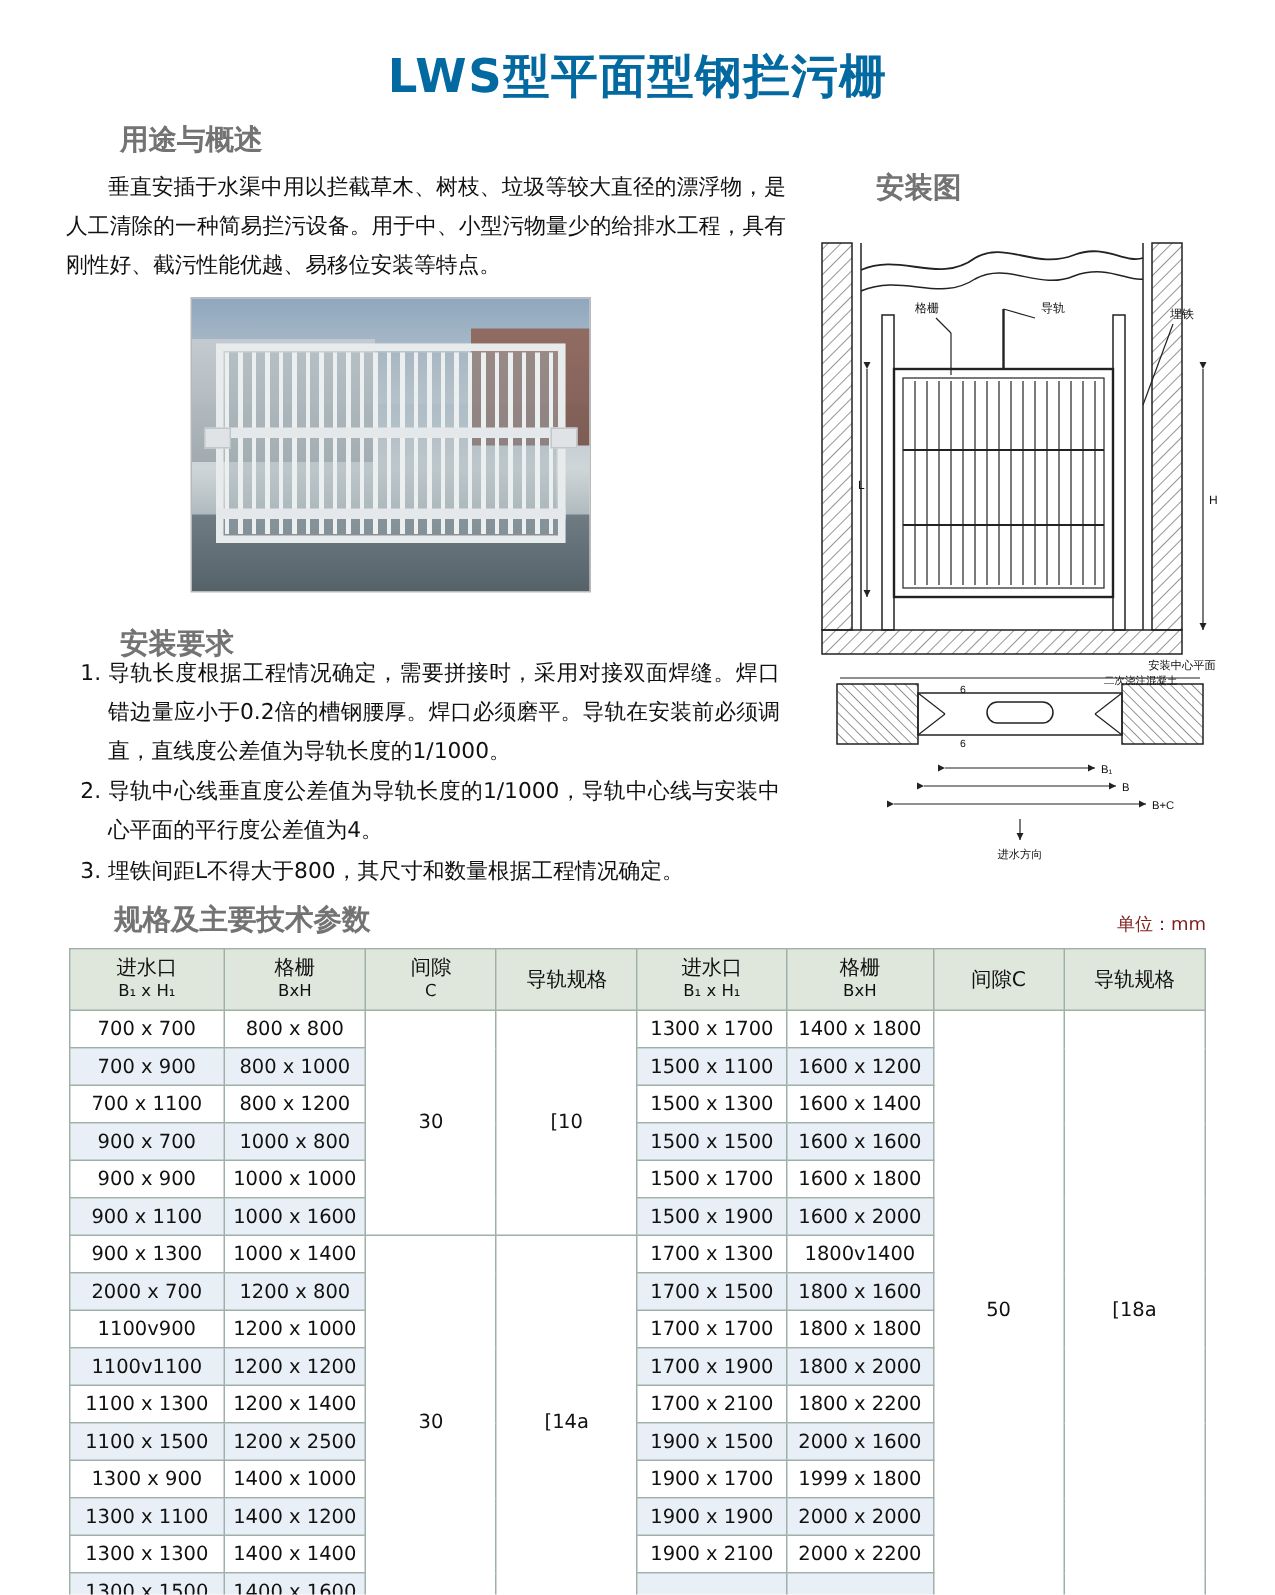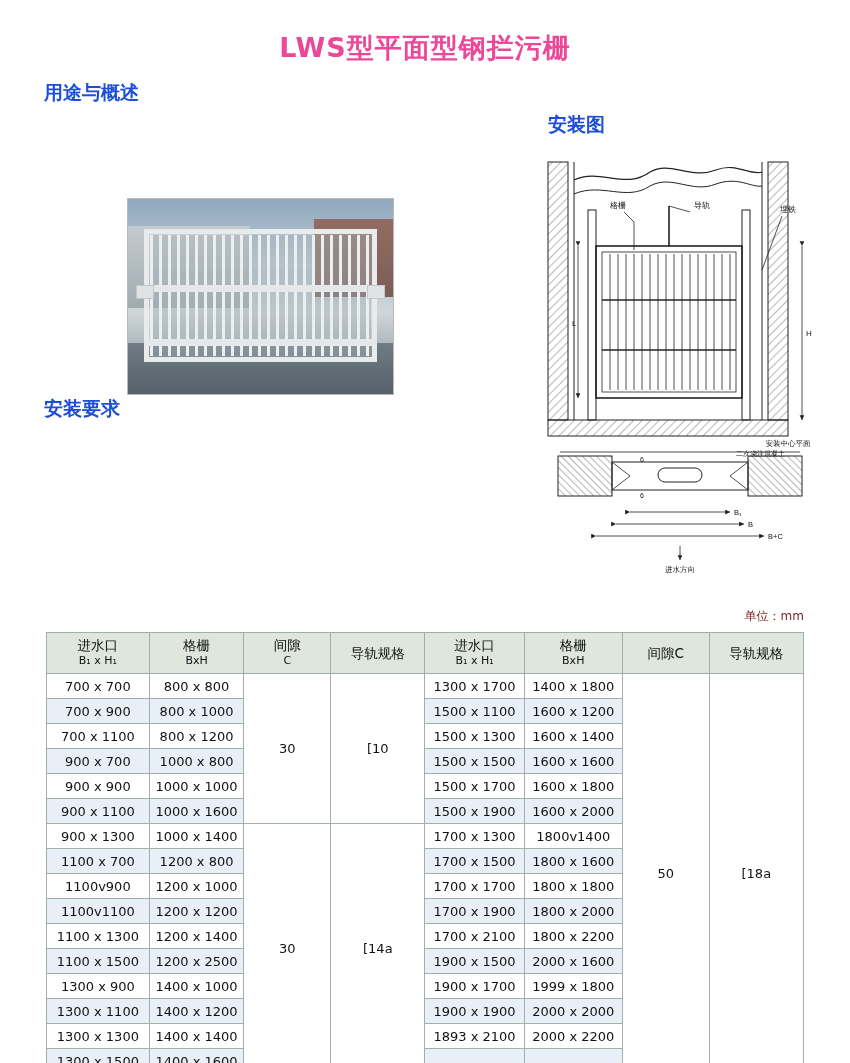--- a/index.html
+++ b/index.html
@@ -8,33 +8,34 @@
     background:#ffffff;
     font-family:"Liberation Sans","DejaVu Sans",sans-serif;
     color:#111;
     position:relative;
     overflow:hidden;
   }
   .page{position:relative;width:850px;height:1063px;}
 
   .title{
     text-align:center;
-    color:#ec4899;
+    color:#0369a1;
     font-weight:bold;
-    font-size:27px;
+    font-size:31px;
     letter-spacing:1px;
     padding-top:30px;
     font-family:"DejaVu Sans","Liberation Sans",sans-serif;
   }
 
   .h2{
-    color:#1d4ed8;
+    color:#737373;
     font-weight:bold;
     font-size:19px;
     font-family:Liberation Mono, monospace;
+    margin-left:36px;
   }
 
   .sec-usage-title{position:absolute;left:44px;top:80px;}
   .sec-usage-body{
     position:absolute;left:44px;top:112px;width:480px;
     font-size:14.5px;line-height:26px;color:#111;text-align:justify;
     font-family:"DejaVu Sans","Liberation Sans",sans-serif;
   }
   .indent{text-indent:28px;display:block;}
 
@@ -54,21 +55,21 @@
     background:linear-gradient(180deg,#6f7c84,#55626a);}
   .photo .frame{position:absolute;left:16px;top:30px;right:16px;bottom:32px;
     border:5px solid #e8ebec;background:rgba(226,231,233,.25);}
   .photo .bars{position:absolute;left:22px;top:36px;right:22px;bottom:38px;
     background:repeating-linear-gradient(90deg,#eceff0 0px,#eceff0 3px,rgba(120,140,150,.25) 3px,rgba(120,140,150,.25) 9px);}
   .photo .hbar{position:absolute;left:16px;right:16px;height:7px;background:#e4e8ea;}
   .photo .hbar.a{top:44%;}
   .photo .hbar.b{top:72%;}
   .photo .lug{position:absolute;width:16px;height:12px;background:#dfe3e5;border:1px solid #c2c8ca;}
 
-  .sec-install-req-title{position:absolute;left:44px;top:396px;}
+  .sec-install-req-title{position:absolute;left:44px;top:416px;}
   .sec-install-req-body{
     position:absolute;left:50px;top:436px;width:470px;
     font-size:14.5px;line-height:26px;
     font-family:"DejaVu Sans","Liberation Sans",sans-serif;
   }
   .sec-install-req-body ol{margin:0;padding-left:22px;}
   .sec-install-req-body li{margin-bottom:1px;text-align:justify;}
 
   .sec-drawing-title{position:absolute;left:548px;top:112px;}
 
@@ -104,35 +105,45 @@
   .colw1{width:100px;margin-top:42px;} .colw2{width:95px;} .colw3{width:88px;} .colw4{width:95px;}
 </style>
 </head>
 <body>
 
 <div class="page">
 
   <div class="title">LWS型平面型钢拦污栅</div>
 
   <div class="h2 sec-usage-title">用途与概述</div>
+  <div class="sec-usage-body">
+    <span class="indent">垂直安插于水渠中用以拦截草木、树枝、垃圾等较大直径的漂浮物，是人工清除的一种简易拦污设备。用于中、小型污物量少的给排水工程，具有刚性好、截污性能优越、易移位安装等特点。</span>
+  </div>
 
   <div class="photo">
     <div class="sky"></div>
     <div class="bldg"></div>
     <div class="bldg2"></div>
     <div class="ground"></div>
     <div class="frame"></div>
     <div class="bars"></div>
     <div class="hbar a"></div>
     <div class="hbar b"></div>
     <div class="lug" style="left:8px;top:86px;"></div>
     <div class="lug" style="right:8px;top:86px;"></div>
   </div>
 
   <div class="h2 sec-install-req-title">安装要求</div>
+  <div class="sec-install-req-body">
+    <ol>
+      <li>导轨长度根据工程情况确定，需要拼接时，采用对接双面焊缝。焊口错边量应小于0.2倍的槽钢腰厚。焊口必须磨平。导轨在安装前必须调直，直线度公差值为导轨长度的1/1000。</li>
+      <li>导轨中心线垂直度公差值为导轨长度的1/1000，导轨中心线与安装中心平面的平行度公差值为4。</li>
+      <li>埋铁间距L不得大于800，其尺寸和数量根据工程情况确定。</li>
+    </ol>
+  </div>
 
   <div class="h2 sec-drawing-title">安装图</div>
 
   <div class="drawing">
     <svg width="300" height="440" viewBox="0 0 300 440">
       <defs>
         <pattern id="hatch" width="6" height="6" patternUnits="userSpaceOnUse" patternTransform="rotate(45)">
           <line x1="0" y1="0" x2="0" y2="6" stroke="#333" stroke-width="0.7"></line>
         </pattern>
         <pattern id="hatch2" width="5" height="5" patternUnits="userSpaceOnUse" patternTransform="rotate(-45)">
@@ -216,20 +227,21 @@
       <line x1="86" y1="374" x2="214" y2="374" stroke="#222" stroke-width="0.8" marker-start="url(#arr)" marker-end="url(#arr)"></line>
       <text x="218" y="377" font-size="7.5" fill="#111">B</text>
       <line x1="66" y1="386" x2="234" y2="386" stroke="#222" stroke-width="0.8" marker-start="url(#arr)" marker-end="url(#arr)"></line>
       <text x="238" y="389" font-size="7.5" fill="#111">B+C</text>
 
       <line x1="150" y1="396" x2="150" y2="410" stroke="#222" stroke-width="0.8" marker-end="url(#arr)"></line>
       <text x="150" y="422" font-size="7.5" fill="#111" text-anchor="middle">进水方向</text>
     </svg>
   </div>
 
+  <div class="h2 spec-title">规格及主要技术参数</div>
   <div class="unit">单位：mm</div>
 
   <table class="spec">
     <thead>
       <tr>
         <th class="colw1">
           <div>进水口</div>
           <div class="sub">B₁ x H₁</div>
         </th>
         <th class="colw2">
@@ -302,21 +314,21 @@
       </tr>
       <tr>
         <td>900 x 1300</td>
         <td>1000 x 1400</td>
         <td rowspan="10">30</td>
         <td rowspan="10">[14a</td>
         <td>1700 x 1300</td>
         <td>1800v1400</td>
       </tr>
       <tr class="alt">
-        <td>1100 x 700</td>
+        <td>2000 x 700</td>
         <td>1200 x 800</td>
         <td>1700 x 1500</td>
         <td>1800 x 1600</td>
       </tr>
       <tr>
         <td>1100v900</td>
         <td>1200 x 1000</td>
         <td>1700 x 1700</td>
         <td>1800 x 1800</td>
       </tr>
@@ -346,21 +358,21 @@
       </tr>
       <tr class="alt">
         <td>1300 x 1100</td>
         <td>1400 x 1200</td>
         <td>1900 x 1900</td>
         <td>2000 x 2000</td>
       </tr>
       <tr>
         <td>1300 x 1300</td>
         <td>1400 x 1400</td>
-        <td>1893 x 2100</td>
+        <td>1900 x 2100</td>
         <td>2000 x 2200</td>
       </tr>
       <tr class="alt">
         <td>1300 x 1500</td>
         <td>1400 x 1600</td>
         <td></td>
         <td></td>
       </tr>
     </tbody>
   </table>

